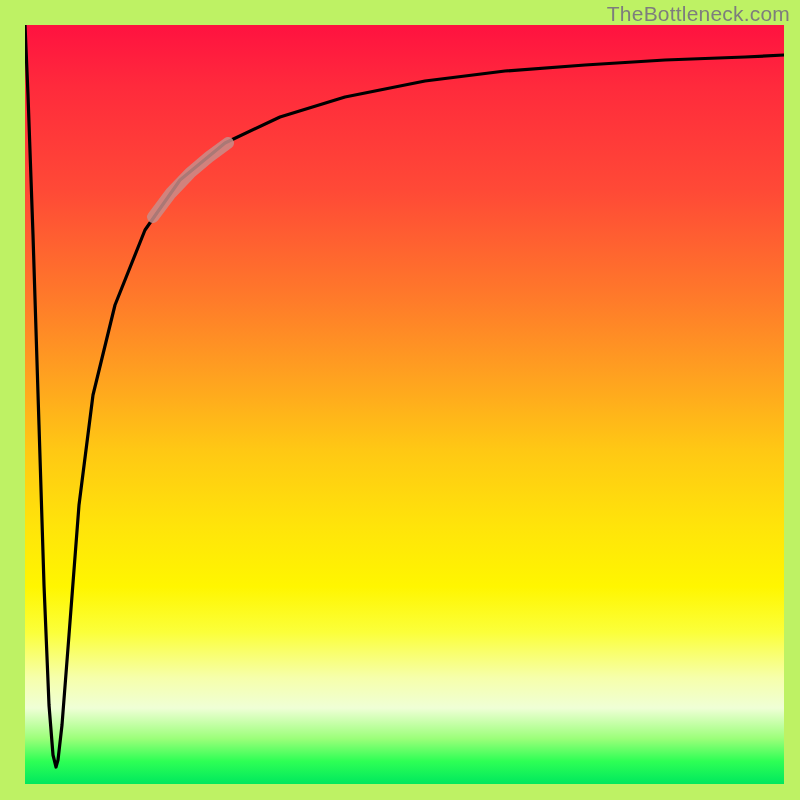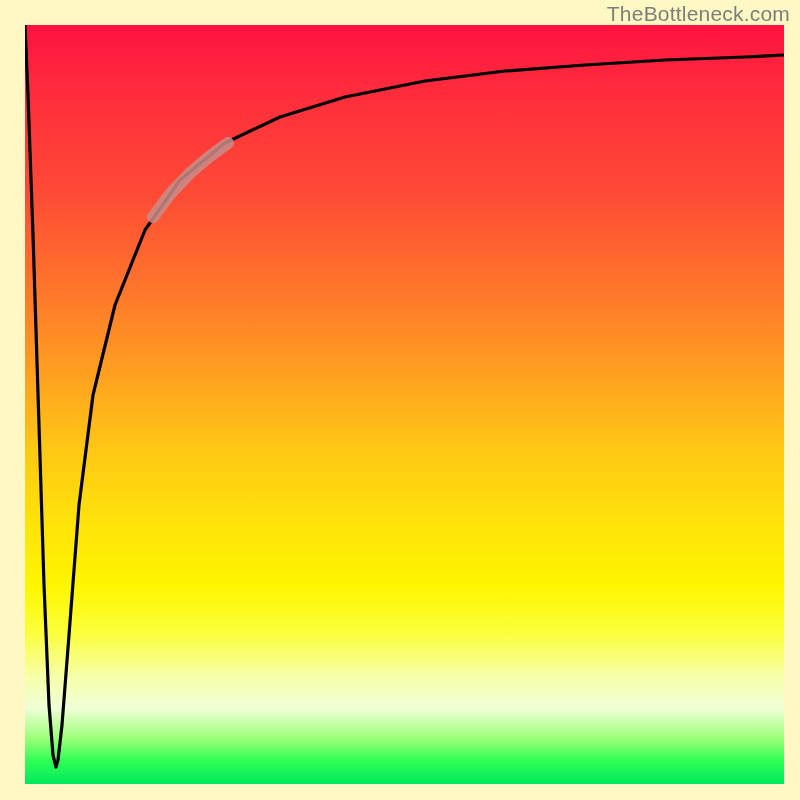--- a/index.html
+++ b/index.html
@@ -8,21 +8,21 @@
     width: 800px;
     height: 800px;
     background: #000;
     overflow: hidden;
     font-family: Arial, Helvetica, sans-serif;
   }
   .stage {
     position: relative;
     width: 800px;
     height: 800px;
-    background: #fef9c3;
+    background: #bef264;
   }
   .plot {
     position: absolute;
     left: 25px;
     top: 25px;
     width: 759px;
     height: 759px;
     
     background: linear-gradient(
       to bottom,

